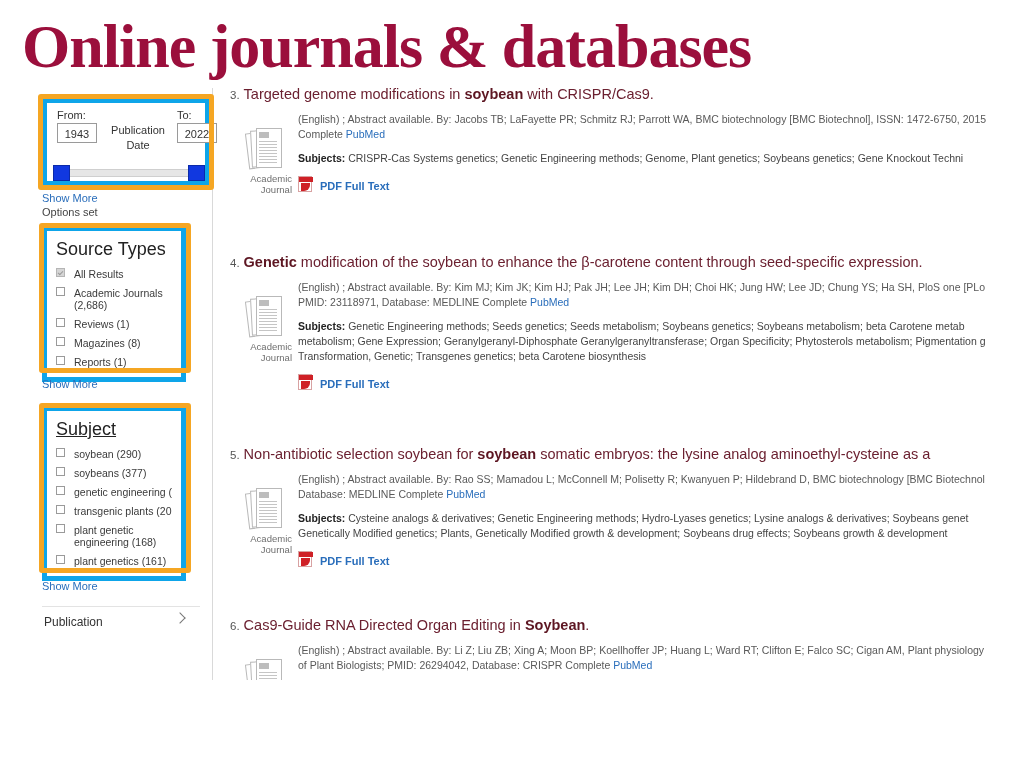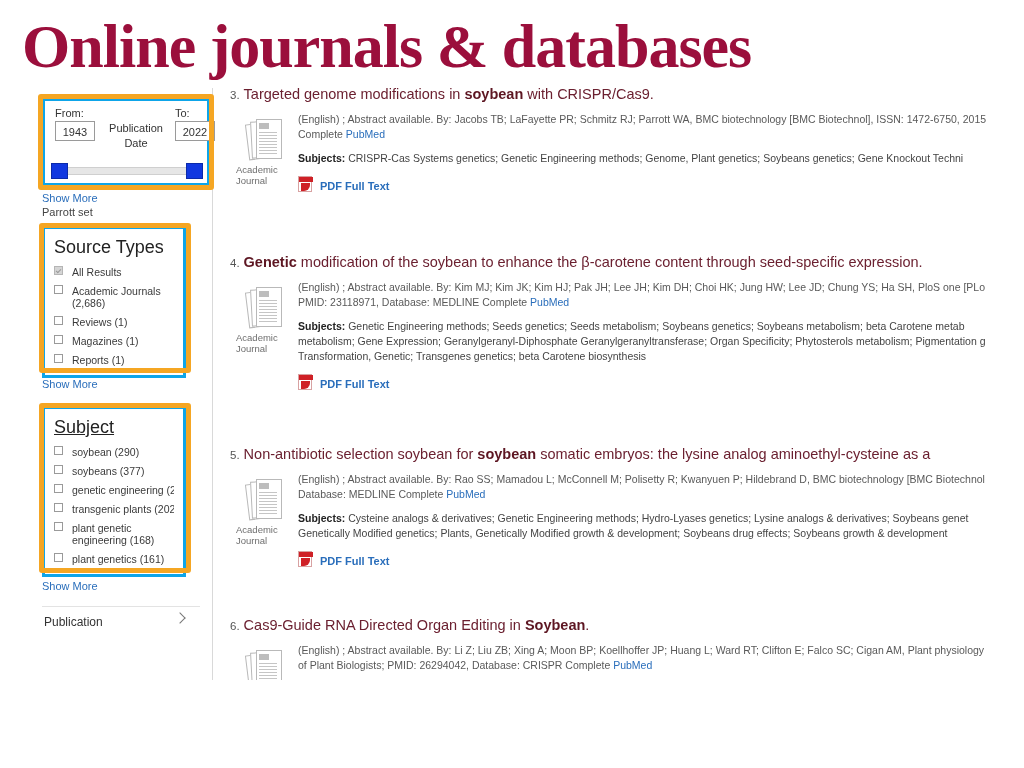--- a/index.html
+++ b/index.html
@@ -18,21 +18,21 @@
   .shot{
     position:absolute;left:30px;top:88px;width:994px;height:592px;
     overflow:hidden;background:#fff;
   }
   .divider{
     position:absolute;left:182px;top:0;width:1px;height:592px;background:#d9d9d9;
   }
   
   .sidebar{position:absolute;left:0;top:0;width:182px;height:592px;background:#fff;}
   .panel{
-    position:absolute;left:10px;background:#fff;border:3px solid #0ea5e9;
+    position:absolute;left:10px;background:#fff;border:5px solid #0ea5e9;
     box-sizing:border-box;
   }
   .hl{ 
     position:absolute;border:5px solid #F5A623;border-radius:3px;
     box-sizing:border-box;pointer-events:none;
   }
   .pubdate{
     left:12px;top:10px;width:168px;height:88px;padding:6px 8px;
   }
   .pd-row{position:relative;height:52px;}
@@ -95,21 +95,21 @@
   .results{position:absolute;left:200px;top:0;width:810px;height:592px;overflow:hidden;}
   .result{position:absolute;left:0;width:810px;}
   .r-title{
     position:relative;font-size:14.5px;line-height:19px;color:#6b2030;
     white-space:nowrap;overflow:hidden;
   }
   .r-num{color:#555;font-size:11.5px;margin-right:4px;}
   .r-title b{color:#5d1622;}
   .r-body{position:relative;margin-top:7px;padding-left:68px;}
   .doc-icon{
-    position:absolute;left:6px;top:7px;width:56px;text-align:left;
+    position:absolute;left:6px;top:16px;width:56px;text-align:right;
   }
   .doc-glyph{position:relative;width:34px;height:42px;margin:0 auto;}
   .doc-glyph i{
     position:absolute;display:block;background:#fff;border:1px solid #b9b9b9;
   }
   .doc-glyph i.p1{left:0;top:4px;width:24px;height:34px;transform:rotate(-7deg);}
   .doc-glyph i.p2{left:4px;top:2px;width:24px;height:35px;transform:rotate(-3deg);}
   .doc-glyph i.p3{left:9px;top:0;width:24px;height:38px;}
   .doc-lines{position:absolute;left:11px;top:2px;width:20px;height:34px;}
   .doc-lines u{display:block;height:1px;background:#c5c5c5;margin:2px 1px;
@@ -158,39 +158,39 @@
       </div>
       <div class="slider">
         <div class="slider-track"></div>
         <div class="slider-h left"></div>
         <div class="slider-h right"></div>
       </div>
     </div>
     <div class="hl" style="left:8px;top:6px;width:176px;height:96px;"></div>
 
     <div class="show-more" style="top:104px;">Show More</div>
-    <div class="opt-set" style="top:118px;">Parrott set</div>
+    <div class="opt-set" style="top:118px;">Options set</div>
 
     <div class="panel facet" style="top:138px;">
       <div class="facet-title">Source Types</div>
       <div class="opt">
         <span class="cb checked"></span>
         <span>All Results</span>
       </div>
       <div class="opt">
         <span class="cb"></span>
         <span>Academic Journals (2,686)</span>
       </div>
       <div class="opt">
         <span class="cb"></span>
         <span>Reviews (1)</span>
       </div>
       <div class="opt">
         <span class="cb"></span>
-        <span>Magazines (1)</span>
+        <span>Magazines (8)</span>
       </div>
       <div class="opt" style="margin-bottom:0;">
         <span class="cb"></span>
         <span>Reports (1)</span>
       </div>
     </div>
     <div class="hl" style="left:9px;top:135px;width:152px;height:150px;"></div>
 
     <div class="show-more" style="top:290px;">Show More</div>
 

